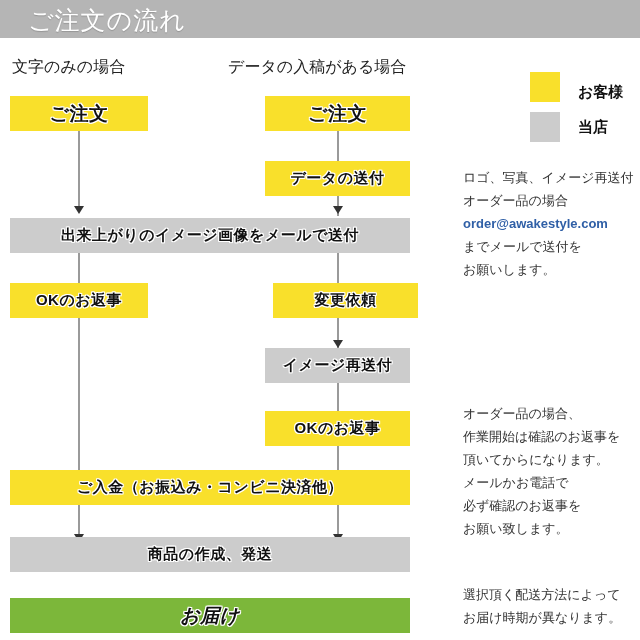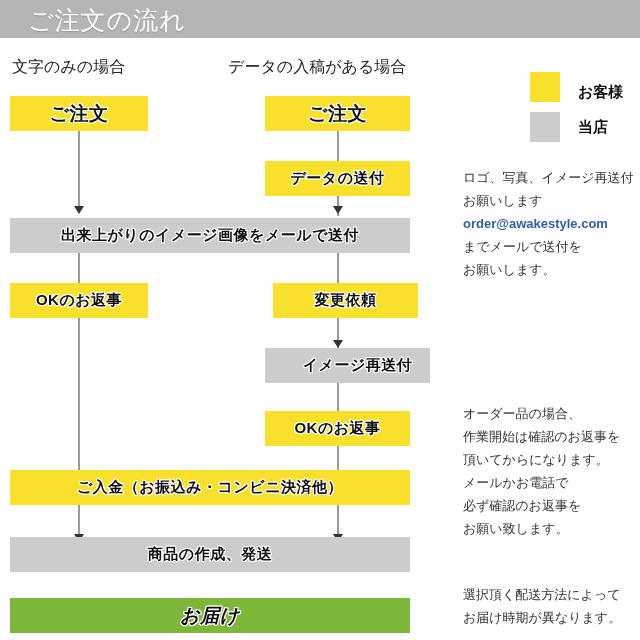--- a/index.html
+++ b/index.html
@@ -123,21 +123,21 @@
   <div class="fbox yellow big" style="left:10px;top:96px;width:138px;height:35px;">ご注文</div>
 
   <div class="fbox yellow" style="left:10px;top:283px;width:138px;height:35px;">OKのお返事</div>
 
   <div class="fbox yellow big" style="left:265px;top:96px;width:145px;height:35px;">ご注文</div>
 
   <div class="fbox yellow" style="left:265px;top:161px;width:145px;height:35px;text-align:center;">データの送付</div>
 
   <div class="fbox yellow" style="left:273px;top:283px;width:145px;height:35px;">変更依頼</div>
 
-  <div class="fbox gray" style="left:265px;top:348px;width:145px;height:35px;padding-left:20px;">イメージ再送付</div>
+  <div class="fbox gray" style="left:265px;top:348px;width:145px;height:35px;">イメージ再送付</div>
 
   <div class="fbox yellow" style="left:265px;top:411px;width:145px;height:35px;">OKのお返事</div>
 
   <div class="fbox gray" style="left:10px;top:218px;width:400px;height:35px;">出来上がりのイメージ画像をメールで送付</div>
 
   <div class="fbox yellow" style="left:10px;top:470px;width:400px;height:35px;">ご入金（お振込み・コンビニ決済他）</div>
 
   <div class="fbox gray" style="left:10px;top:537px;width:400px;height:35px;">商品の作成、発送</div>
 
   <div class="fbox green big" style="left:10px;top:598px;width:400px;height:35px;font-style:italic;">お届け</div>
@@ -147,21 +147,21 @@
     <span class="legend-label">お客様</span>
   </div>
 
   <div class="legend-row" style="left:530px;top:112px;">
     <span class="legend-swatch gray"></span>
     <span class="legend-label">当店</span>
   </div>
 
   <div class="note" style="top:166px;">
     <div>ロゴ、写真、イメージ再送付</div>
-    <div>お願いします</div>
+    <div>オーダー品の場合</div>
     <div class="email">order@awakestyle.com</div>
     <div>までメールで送付を</div>
     <div>お願いします。</div>
   </div>
 
   <div class="note" style="top:402px;">
     <div>オーダー品の場合、</div>
     <div>作業開始は確認のお返事を</div>
     <div>頂いてからになります。</div>
     <div>メールかお電話で</div>

